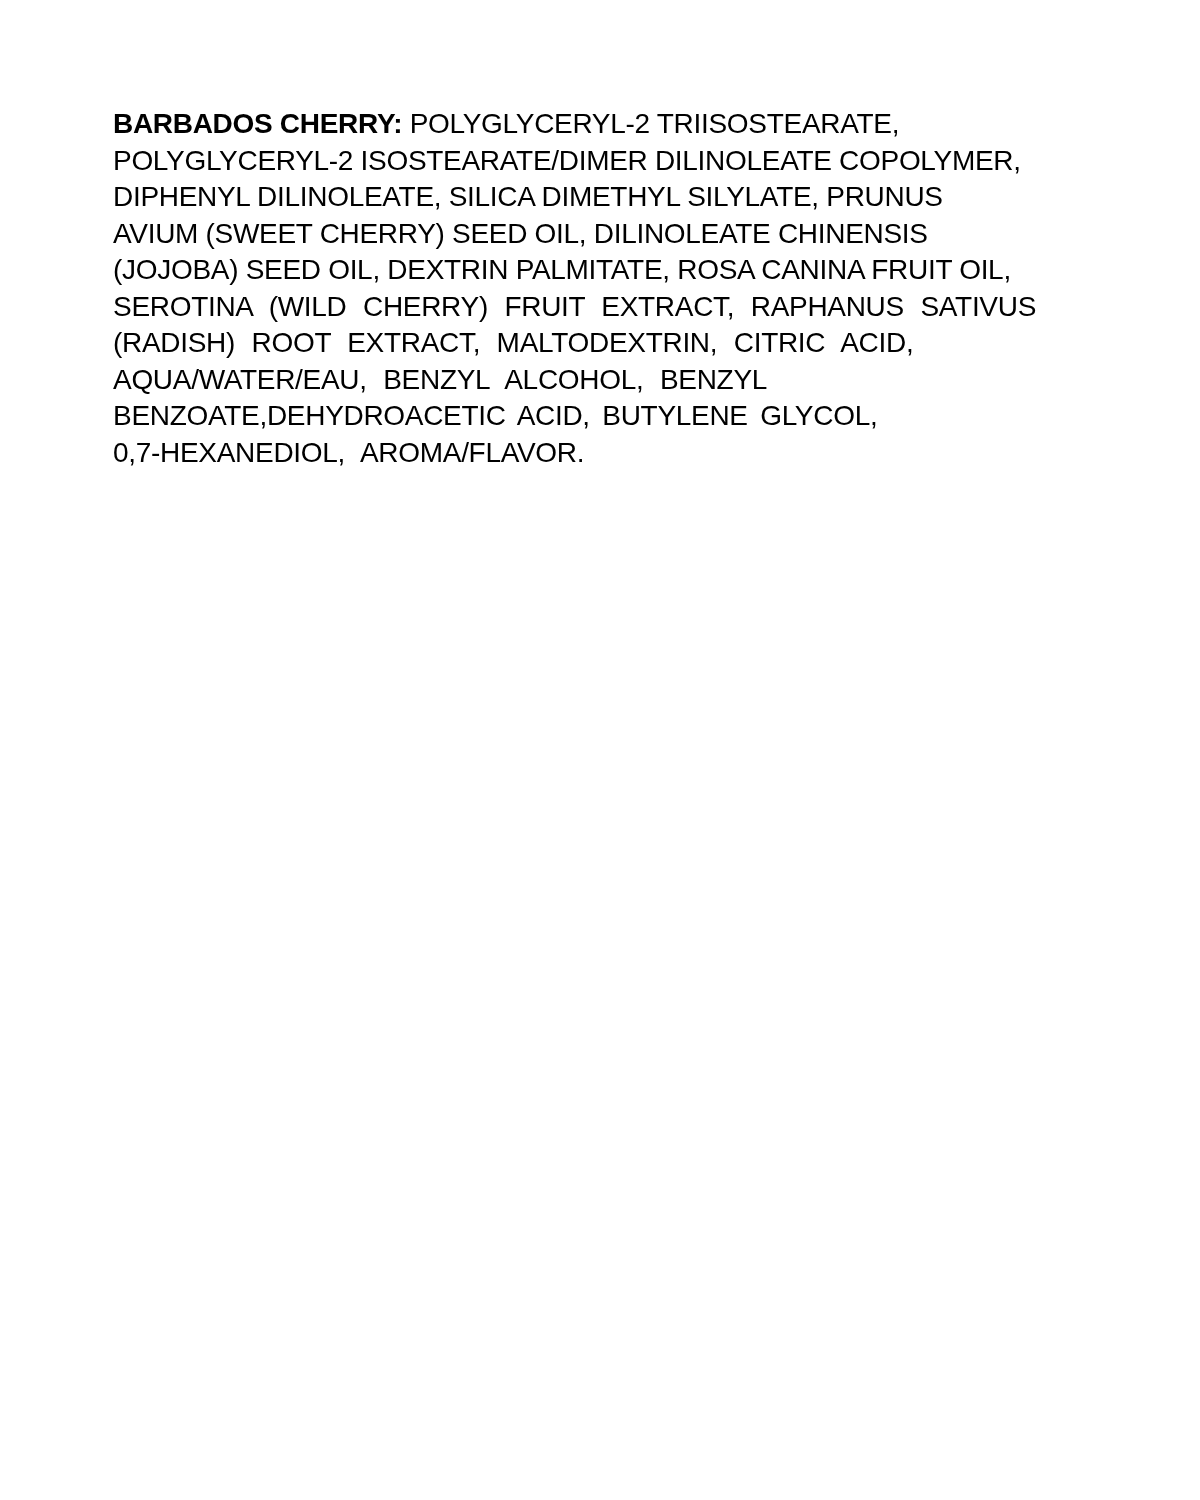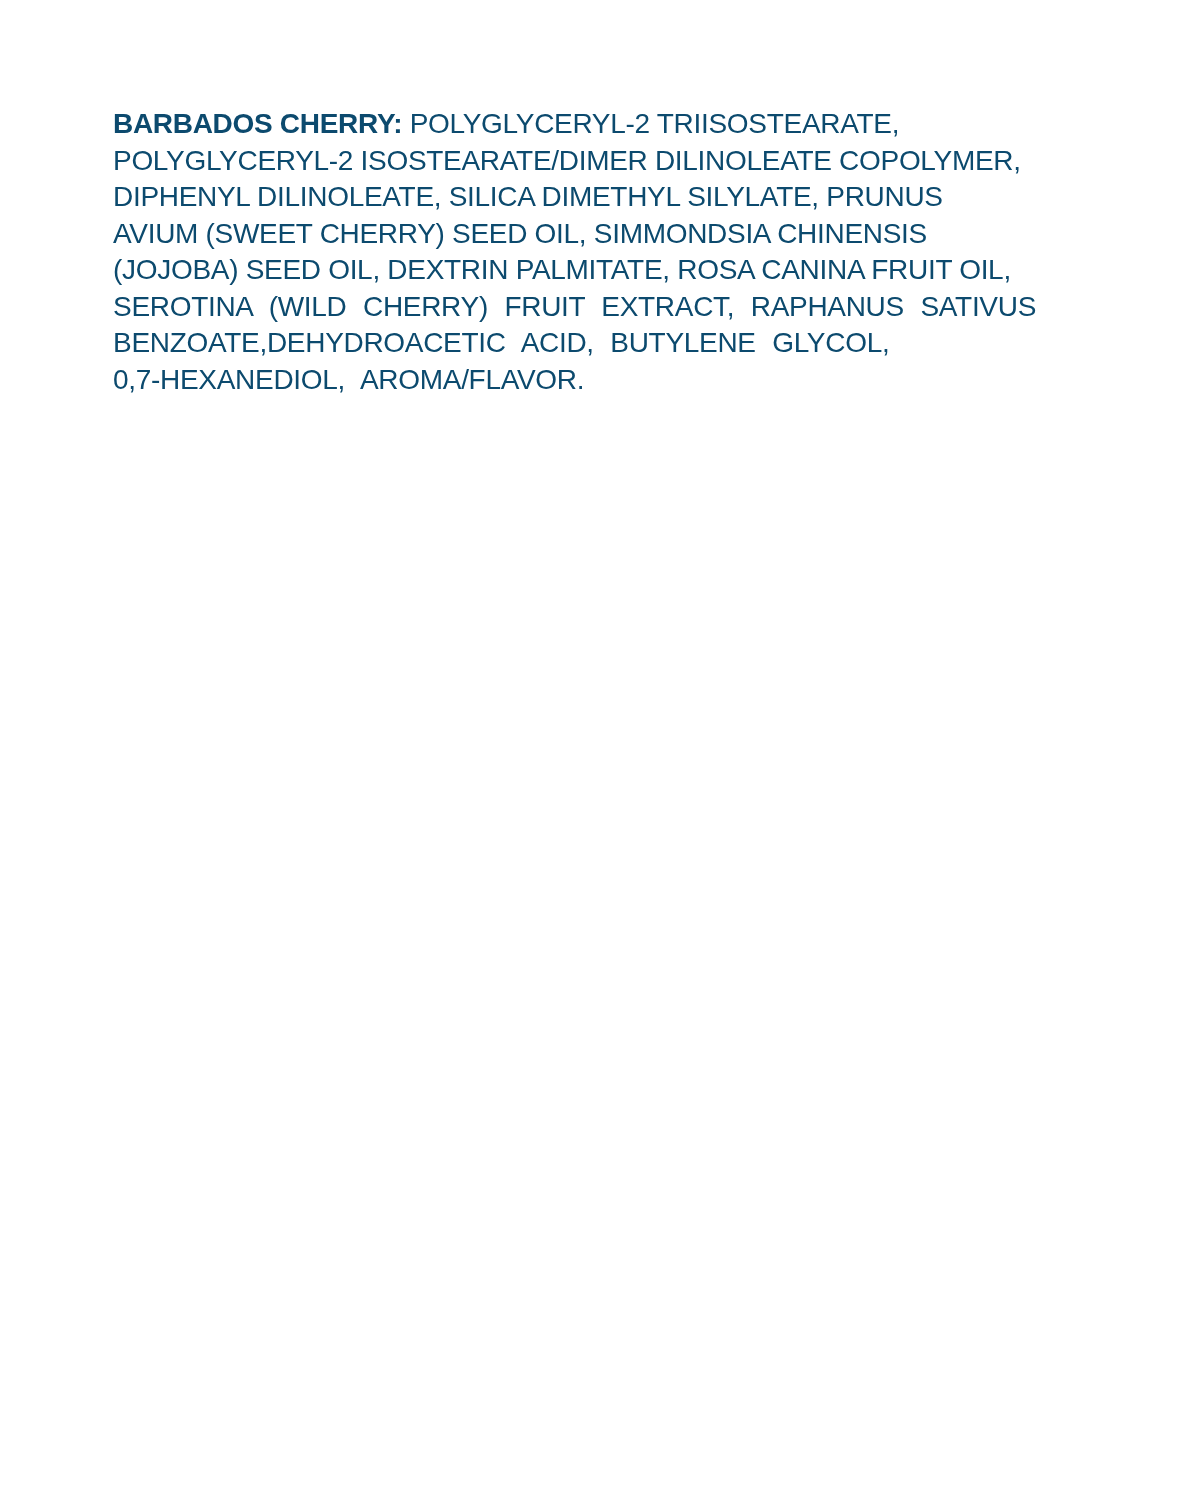--- a/index.html
+++ b/index.html
@@ -12,21 +12,21 @@
     height: 1500px;
     position: relative;
     overflow: hidden;
     font-family: "Liberation Sans", sans-serif;
   }
   .ingredients-panel {
     position: absolute;
     left: 113px;
     top: 106px;
     width: 970px;
-    color: #0c4a6e;
+    color: #000000;
     font-size: 28px;
     line-height: 36.5px;
     letter-spacing: -0.3px;
   }
   .ingredients-panel p {
     margin: 0;
     white-space: nowrap;
   }
   .ingredients-heading {
     font-weight: 700;
@@ -43,19 +43,21 @@
   }
 </style>
 </head>
 <body>
 
 <main>
   <section class="ingredients-panel">
     <p><strong class="ingredients-heading">BARBADOS CHERRY:</strong> <span>POLYGLYCERYL-2 TRIISOSTEARATE,</span></p>
     <p>POLYGLYCERYL-2 ISOSTEARATE/DIMER DILINOLEATE COPOLYMER,</p>
     <p>DIPHENYL DILINOLEATE, SILICA DIMETHYL SILYLATE, PRUNUS</p>
-    <p>AVIUM (SWEET CHERRY) SEED OIL, SIMMONDSIA CHINENSIS</p>
+    <p>AVIUM (SWEET CHERRY) SEED OIL, DILINOLEATE CHINENSIS</p>
     <p>(JOJOBA) SEED OIL, DEXTRIN PALMITATE, ROSA CANINA FRUIT OIL,</p>
     <p>SEROTINA (WILD CHERRY) FRUIT EXTRACT, RAPHANUS SATIVUS</p>
+    <p>(RADISH) ROOT EXTRACT, MALTODEXTRIN, CITRIC ACID,</p>
+    <p>AQUA/WATER/EAU, BENZYL ALCOHOL, BENZYL</p>
     <p>BENZOATE,DEHYDROACETIC ACID, BUTYLENE GLYCOL,</p>
     <p>0,7-HEXANEDIOL, AROMA/FLAVOR.</p>
   </section>
 </main>
 
 </body></html>

